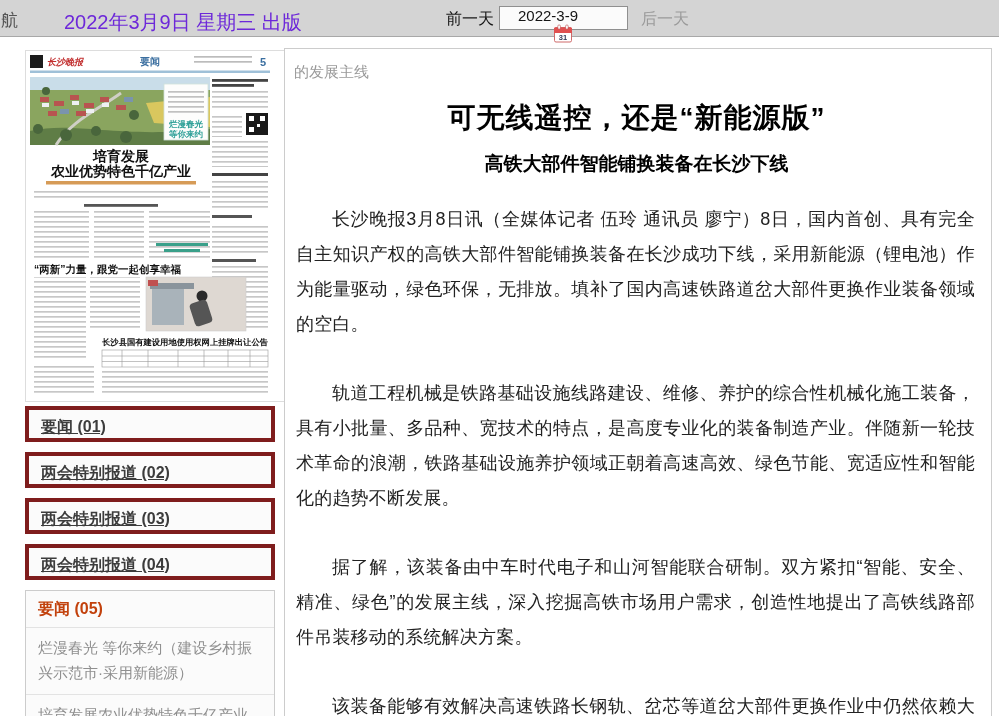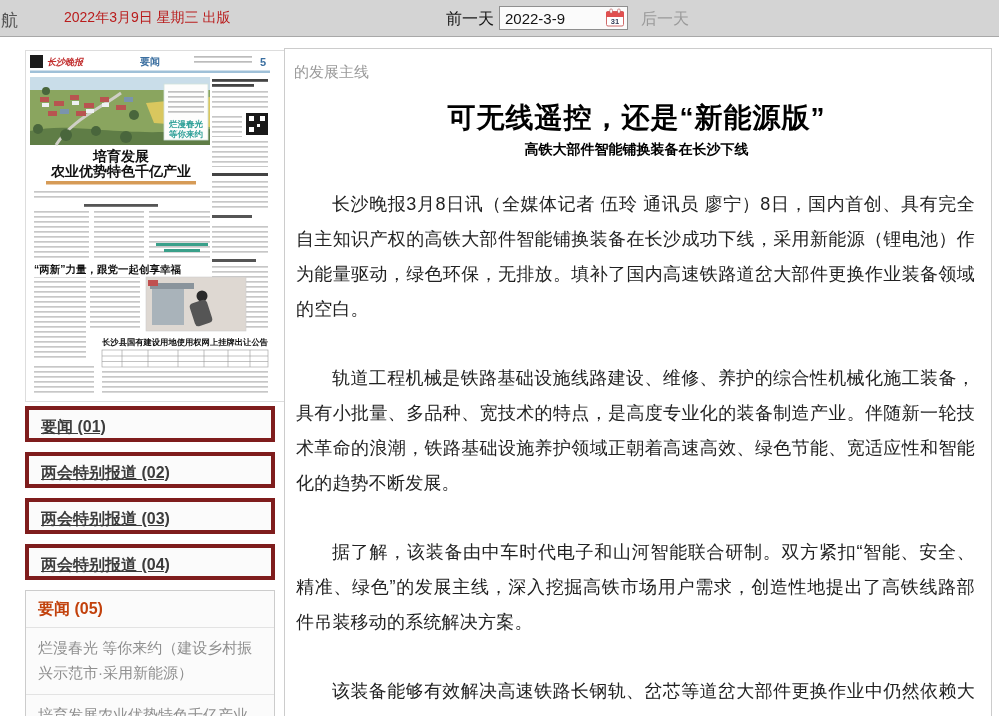--- a/index.html
+++ b/index.html
@@ -6,24 +6,24 @@
   body{
     width:999px;height:716px;overflow:hidden;position:relative;
     background:#fff;
     font-family:"Liberation Sans","DejaVu Sans",sans-serif;
   }
   
   .topbar{position:absolute;left:0;top:0;width:999px;height:37px;
     background:#d4d4d4;border-bottom:1px solid #a8a8a8;box-sizing:border-box;}
   .topbar *{position:absolute;white-space:nowrap;}
   .nav-partial{left:1px;top:9px;font-size:17px;color:#555;}
-  .pubdate{left:64px;top:9px;font-size:14px;color:#b91c1c;}
+  .pubdate{left:64px;top:9px;font-size:20px;color:#6d28d9;}
   .prevday{left:446px;top:9px;font-size:16px;color:#141414;cursor:pointer;}
   .date-wrap{left:499px;top:6px;width:129px;height:24px;background:#fbfbfb;
-    border:1px solid #8f8f8f;box-sizing:border-box;display:flex;align-items:center;}
+    border:1px solid #8f8f8f;box-sizing:border-box;display:flex;align-items:center;flex-direction:column;}
   .date-wrap input{position:static;flex:1 1 auto;width:96px;border:0;background:transparent;
     font-size:15px;color:#141414;padding:0 0 0 5px;outline:none;
     font-family:"Liberation Sans","DejaVu Sans",sans-serif;}
   .cal{position:static;flex:0 0 auto;width:20px;height:20px;margin-right:2px;cursor:pointer;}
   .nextday{left:641px;top:9px;font-size:16px;color:#9a9a9a;cursor:default;text-align:right;}
   
   .sidebar{position:absolute;left:25px;top:50px;width:250px;}
   .thumb{width:284px;height:352px;border:1px solid #ddd;box-sizing:border-box;
     background:#fff;cursor:pointer;overflow:hidden;}
   .sections{margin-top:4px;}
@@ -35,21 +35,21 @@
     font-weight:bold;color:#c2410c;}
   .article-link{display:block;border-top:1px solid #e3e3e3;padding:7px 10px 9px 12px;
     font-size:15px;line-height:25px;color:#8f8f8f;text-decoration:none;cursor:pointer;}
   
   .main{position:absolute;left:284px;top:48px;width:708px;height:1100px;
     box-sizing:border-box;border:1px solid #ccc;background:#fff;
     padding:14px 12px 0 9px;}
   .backlink{display:inline-block;font-size:15px;color:#999;cursor:pointer;text-decoration:none;}
   .art-title{margin:20px 0 0;text-align:center;font-size:28px;line-height:32px;
     color:#000;font-weight:bold;letter-spacing:1px;}
-  .art-subtitle{margin:4px 0 0;text-align:center;font-size:14px;line-height:22px;
+  .art-subtitle{margin:19px 0 0;text-align:center;font-size:19px;line-height:22px;
     color:#000;font-weight:bold;}
   .paras{margin-top:27px;padding:0 4px 0 2px;}
   .para{font-size:18px;color:#222;line-height:35px;margin:0 0 34px;
     text-align:justify;text-indent:2em;letter-spacing:0.2px;}
 </style>
 </head>
 <body>
 
 <div class="topbar">
   <span class="nav-partial">航</span>

